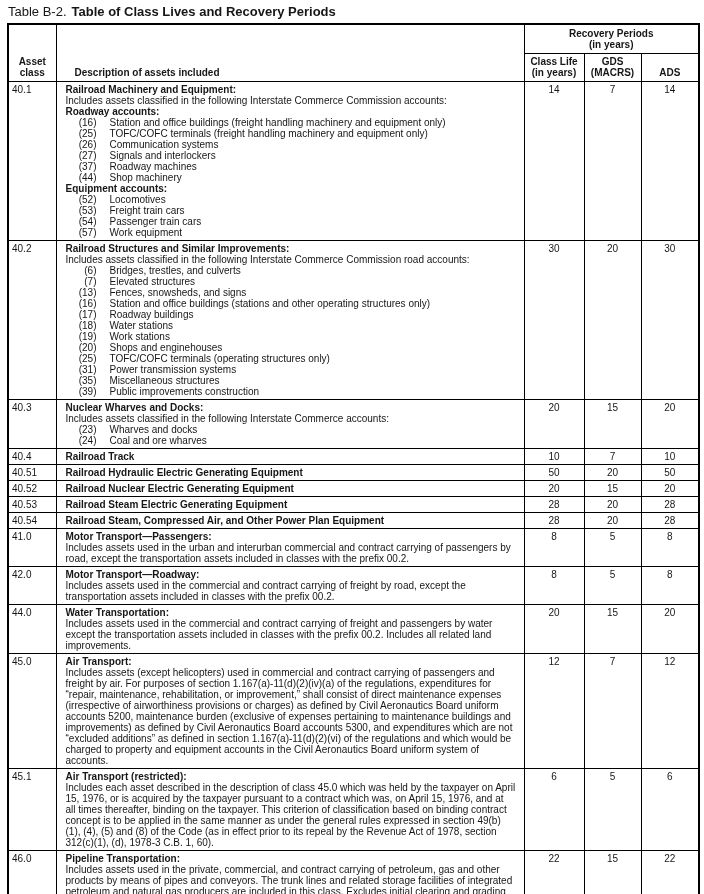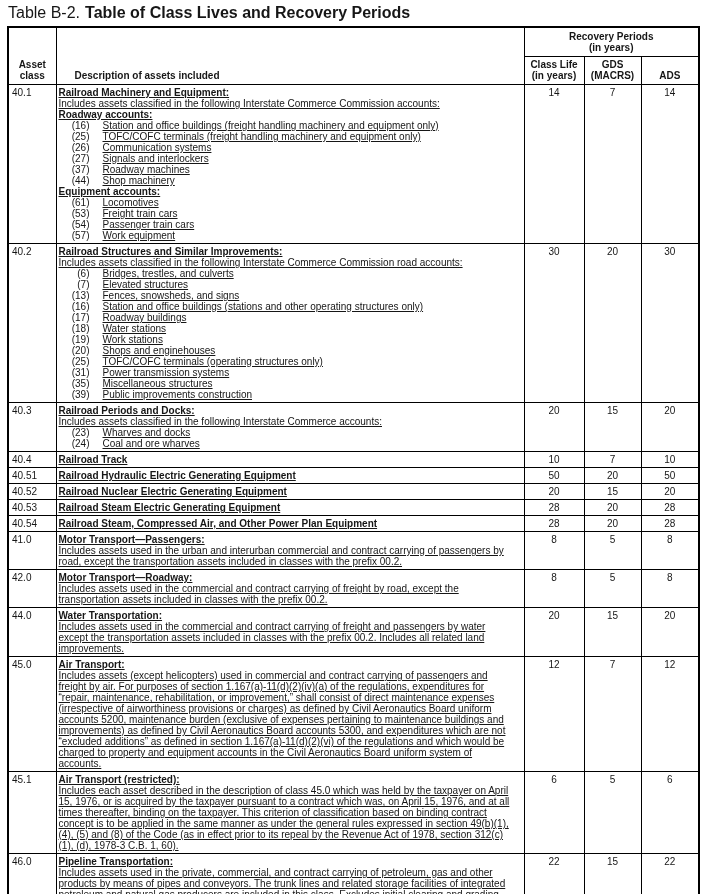--- a/index.html
+++ b/index.html
@@ -3,21 +3,21 @@
 <meta charset="utf-8">
 <style>
   html, body { margin: 0; padding: 0; background: #ffffff; }
   body {
     width: 704px; height: 894px; overflow: hidden;
     font-family: "Liberation Sans", sans-serif;
     color: #161616;
     -webkit-font-smoothing: antialiased;
   }
   .page { padding: 2px 6px 0 7px; }
-  .doc-title { font-size: 16px; margin: 2px 0 4px 1px; white-space: nowrap; }
+  .doc-title { font-size: 13px; margin: 2px 0 4px 1px; white-space: nowrap; }
   .doc-title .prefix { font-weight: normal; }
   .doc-title .main { font-weight: bold; margin-left: 5px; }
 
   table.clt {
     border-collapse: collapse;
     table-layout: fixed;
     width: 691px;
     border: 2px solid #000;
   }
   .clt th, .clt td {
@@ -29,21 +29,21 @@
   }
   .clt thead th { font-weight: bold; }
   th.h-recovery { text-align: center; vertical-align: middle; white-space: pre-line; padding: 3px 2px; }
   th.h-asset   { text-align: center; vertical-align: bottom; white-space: pre-line; padding-bottom: 3px; }
   th.h-desc    { text-align: left; vertical-align: bottom; padding-left: 18px; padding-bottom: 3px; }
   th.h-life, th.h-gds { text-align: center; vertical-align: bottom; white-space: pre-line; padding-bottom: 3px; }
   th.h-ads     { text-align: center; vertical-align: bottom; padding-bottom: 3px; }
 
   tbody td { vertical-align: top; }
   td.cls { text-align: left; padding-top: 2px; }
-  td.desc { padding-left: 2px; padding-right: 8px; text-decoration: underline; }
+  td.desc { padding-left: 9px; padding-right: 8px; }
   td.val { text-align: center; }
   td.val.pad { }
 
   .line-bold { font-weight: bold; }
   .line-plain { font-weight: normal; }
   .line-item { font-weight: normal; }
   .inum { display: inline-block; width: 31px; text-align: right; }
   .itext { margin-left: 13px; }
 </style>
 </head>
@@ -85,21 +85,21 @@
             <div class="line-bold">Railroad Machinery and Equipment:</div>
             <div class="line-plain">Includes assets classified in the following Interstate Commerce Commission accounts:</div>
             <div class="line-bold">Roadway accounts:</div>
             <div class="line-item"><span class="inum">(16)</span><span class="itext">Station and office buildings (freight handling machinery and equipment only)</span></div>
             <div class="line-item"><span class="inum">(25)</span><span class="itext">TOFC/COFC terminals (freight handling machinery and equipment only)</span></div>
             <div class="line-item"><span class="inum">(26)</span><span class="itext">Communication systems</span></div>
             <div class="line-item"><span class="inum">(27)</span><span class="itext">Signals and interlockers</span></div>
             <div class="line-item"><span class="inum">(37)</span><span class="itext">Roadway machines</span></div>
             <div class="line-item"><span class="inum">(44)</span><span class="itext">Shop machinery</span></div>
             <div class="line-bold">Equipment accounts:</div>
-            <div class="line-item"><span class="inum">(61)</span><span class="itext">Locomotives</span></div>
+            <div class="line-item"><span class="inum">(52)</span><span class="itext">Locomotives</span></div>
             <div class="line-item"><span class="inum">(53)</span><span class="itext">Freight train cars</span></div>
             <div class="line-item"><span class="inum">(54)</span><span class="itext">Passenger train cars</span></div>
             <div class="line-item"><span class="inum">(57)</span><span class="itext">Work equipment</span></div>
           </td>
           <td class="val pad">14</td>
           <td class="val pad">7</td>
           <td class="val pad">14</td>
         </tr>
         <tr>
           <td class="cls">40.2</td>
@@ -119,21 +119,21 @@
             <div class="line-item"><span class="inum">(35)</span><span class="itext">Miscellaneous structures</span></div>
             <div class="line-item"><span class="inum">(39)</span><span class="itext">Public improvements construction</span></div>
           </td>
           <td class="val pad">30</td>
           <td class="val pad">20</td>
           <td class="val pad">30</td>
         </tr>
         <tr>
           <td class="cls">40.3</td>
           <td class="desc">
-            <div class="line-bold">Railroad Periods and Docks:</div>
+            <div class="line-bold">Nuclear Wharves and Docks:</div>
             <div class="line-plain">Includes assets classified in the following Interstate Commerce accounts:</div>
             <div class="line-item"><span class="inum">(23)</span><span class="itext">Wharves and docks</span></div>
             <div class="line-item"><span class="inum">(24)</span><span class="itext">Coal and ore wharves</span></div>
           </td>
           <td class="val pad">20</td>
           <td class="val pad">15</td>
           <td class="val pad">20</td>
         </tr>
         <tr>
           <td class="cls">40.4</td>

